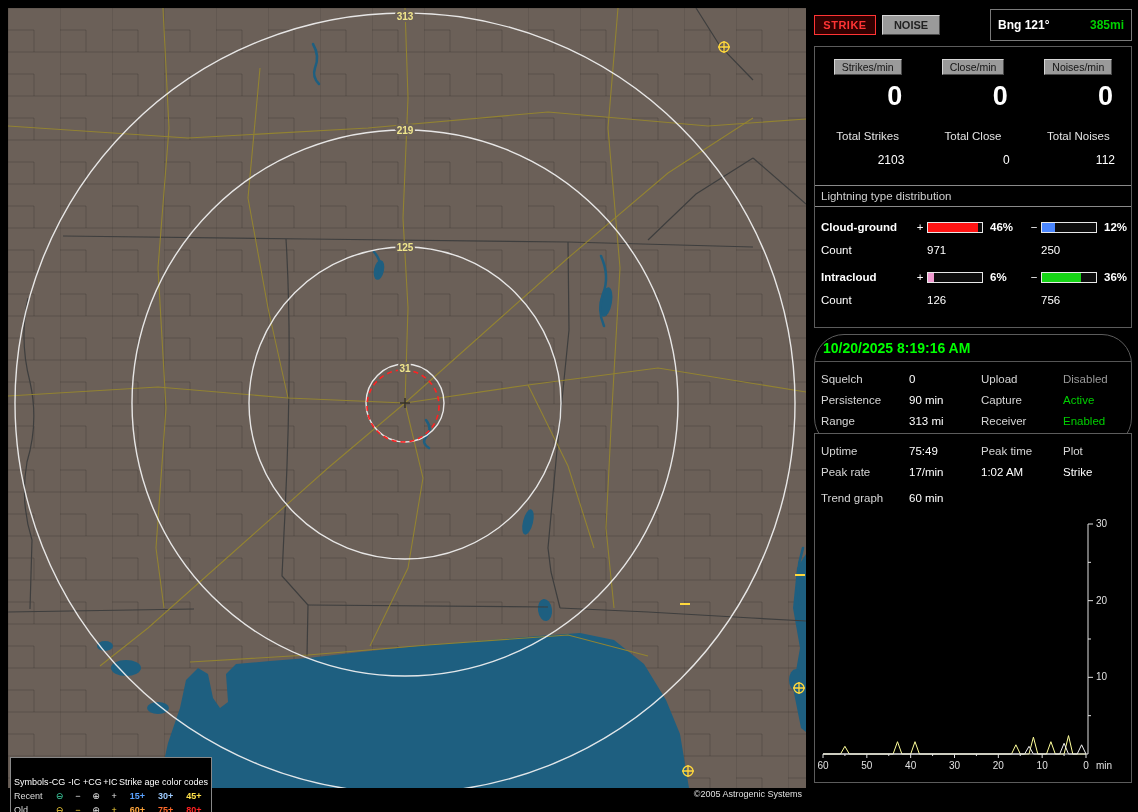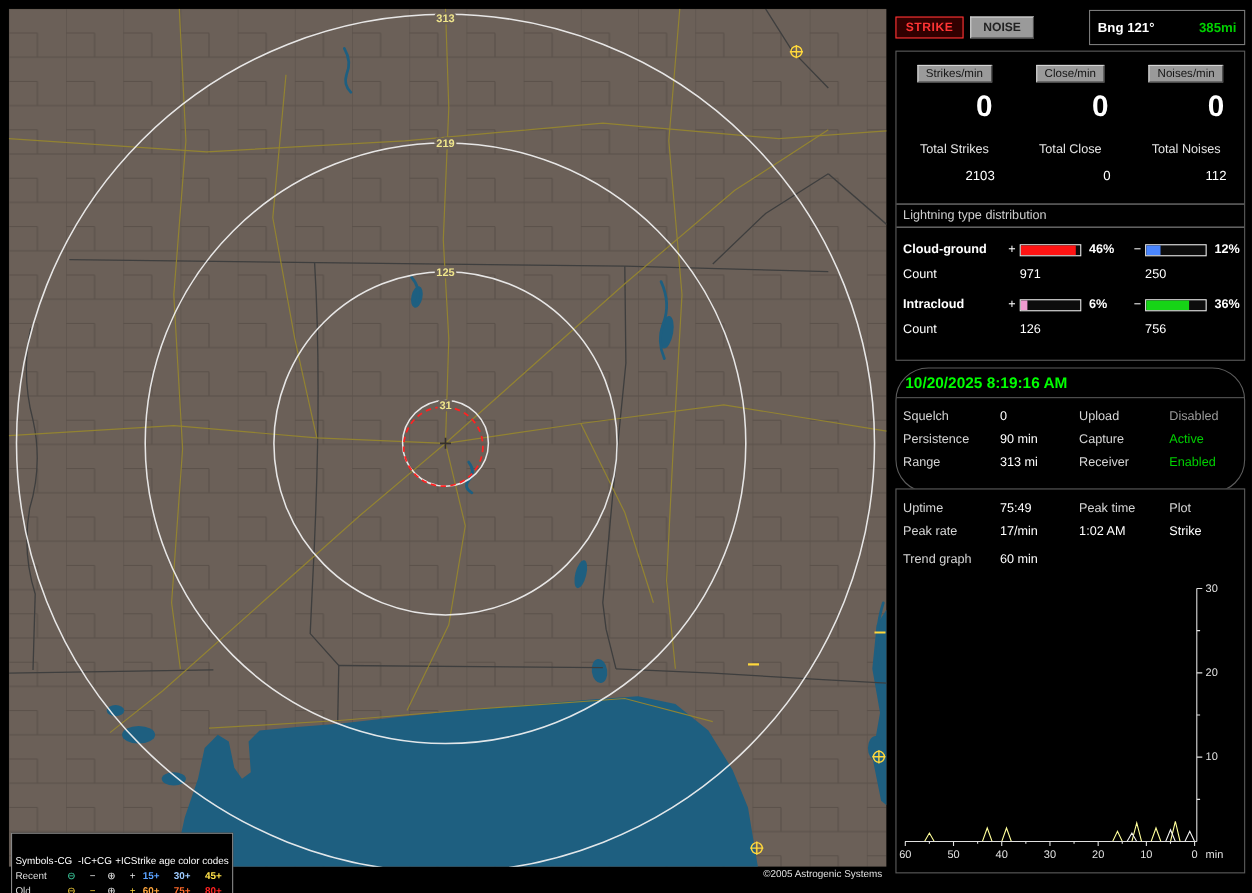--- a/index.html
+++ b/index.html
@@ -24,21 +24,21 @@
   .noisegroup .thick{stroke-width:2;}
   .copyright{position:absolute;left:0;top:781px;width:794px;text-align:right;
              color:#e0e0e0;font-size:9px;}
 
   
   .legend{position:absolute;left:2px;top:749px;width:202px;background:#000;
           border:1px solid #888;font-size:9px;color:#ddd;padding:17px 3px;}
   .lg-row{display:flex;align-items:center;height:14px;white-space:nowrap;}
   .lg-head{color:#fff;}
   .lg-c1{width:40px;}
-  .lg-sym{width:20px;text-align:right;}
+  .lg-sym{width:20px;text-align:center;}
   .lg-title{flex:1;text-align:center;}
   .lg-age{width:31px;text-align:center;font-weight:bold;}
   .lg-age:first-of-type{margin-left:4px;}
 
   
   .topbar{position:absolute;left:814px;top:14px;width:318px;height:22px;
           display:flex;align-items:center;gap:6px;}
   .btn-strike{width:62px;height:20px;background:#310000;border:1px solid #ff3434;
               color:#ff3434;font-weight:bold;font-size:11px;letter-spacing:.5px;
               display:flex;align-items:center;justify-content:center;cursor:pointer;}
@@ -47,21 +47,21 @@
              font-size:11px;display:flex;align-items:center;justify-content:center;cursor:pointer;}
   .bng-box{margin-left:auto;width:142px;height:32px;background:#000;border:1px solid #7a7a7a;
            display:flex;align-items:center;justify-content:space-between;padding:0 7px;
            font-size:12px;font-weight:bold;}
   .bng-label{color:#fff;}
   .bng-range{color:var(--accent-green);}
 
   .panel{position:absolute;left:814px;width:318px;background:#000;border:1px solid #5c5c5c;}
   .panel-stats{top:46px;height:282px;}
   .panel-settings{top:334px;height:114px;border-radius:30px;}
-  .panel-status{top:444px;height:350px;}
+  .panel-status{top:433px;height:350px;}
 
   .counters{display:grid;grid-template-columns:repeat(3,1fr);margin-top:12px;}
   .badge{justify-self:center;background:#9a9a9a;border:1px solid;
          border-color:#d6d6d6 #4a4a4a #4a4a4a #d6d6d6;color:#141414;
          font-size:10.5px;padding:1px 7px;white-space:nowrap;}
   .rate{text-align:right;padding-right:18px;font-size:27px;font-weight:bold;color:#fff;
         line-height:34px;margin-top:4px;}
   .total-label{text-align:center;color:#e4e4e4;font-size:11.5px;margin-top:16px;line-height:14px;}
   .total-value{text-align:right;padding-right:16px;color:#fff;font-size:12px;margin-top:10px;line-height:14px;}
 

